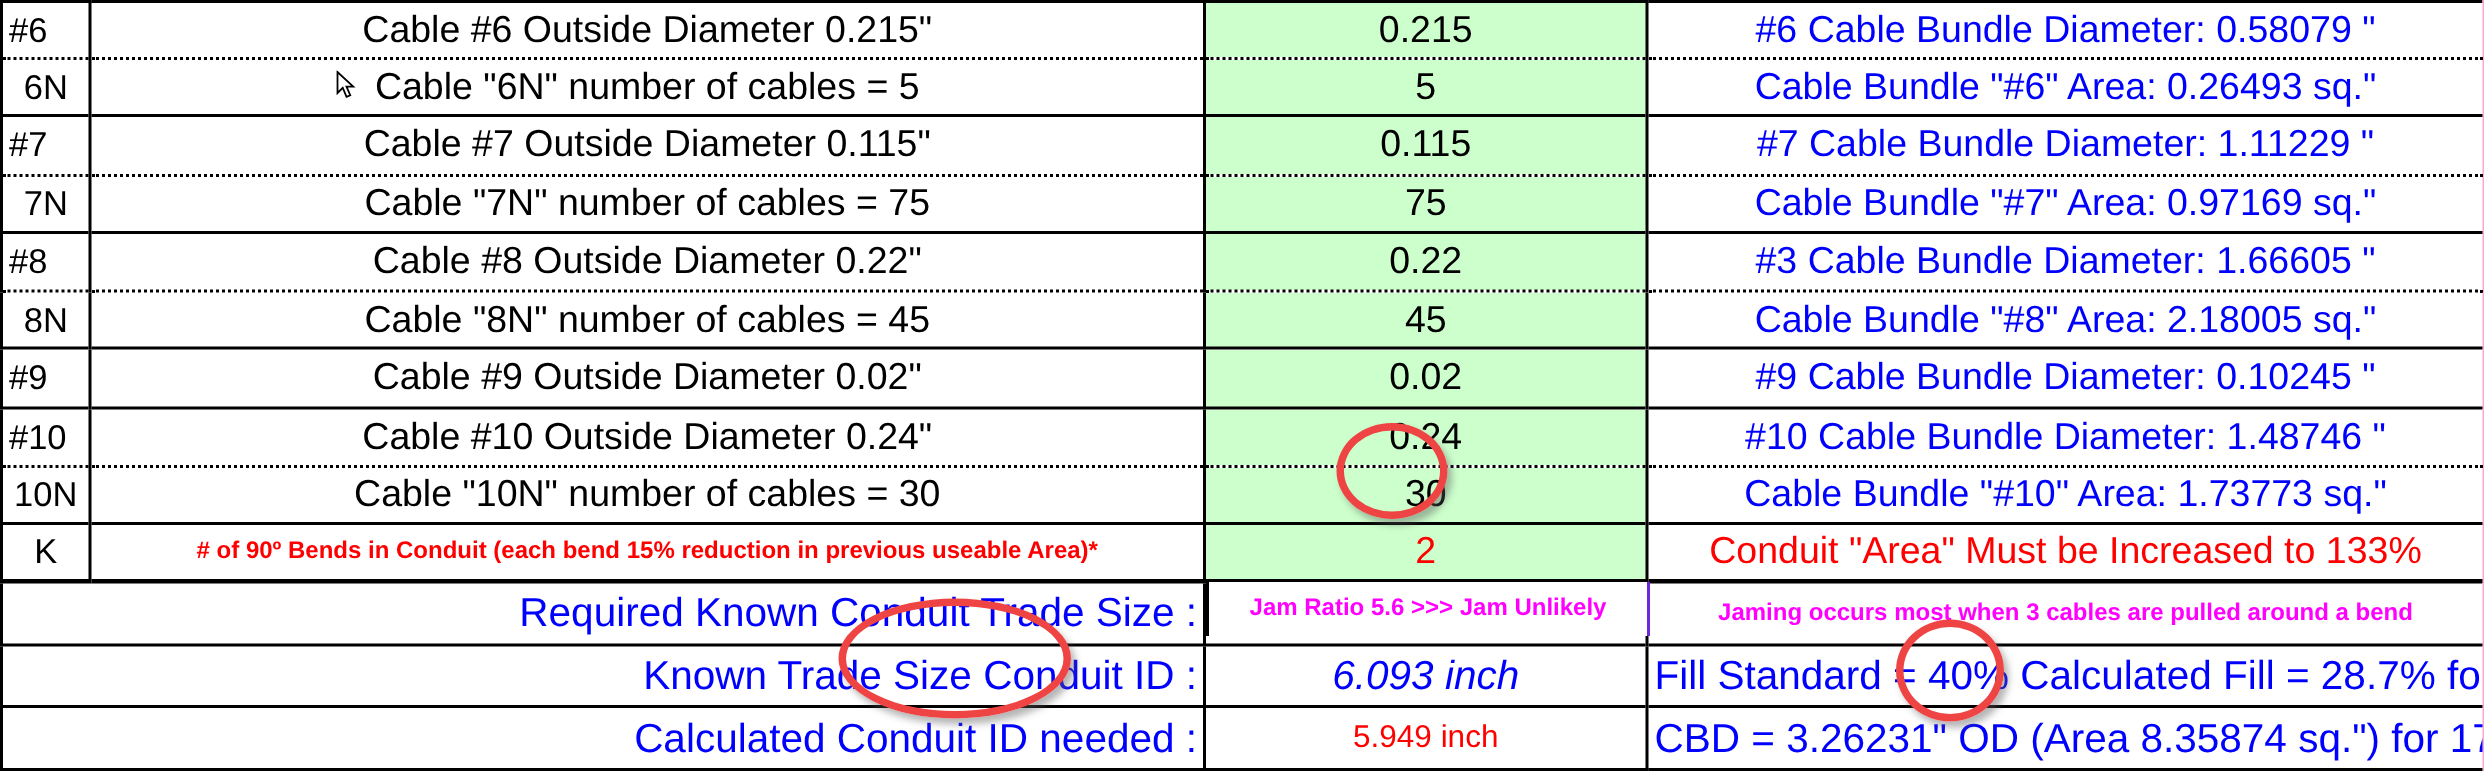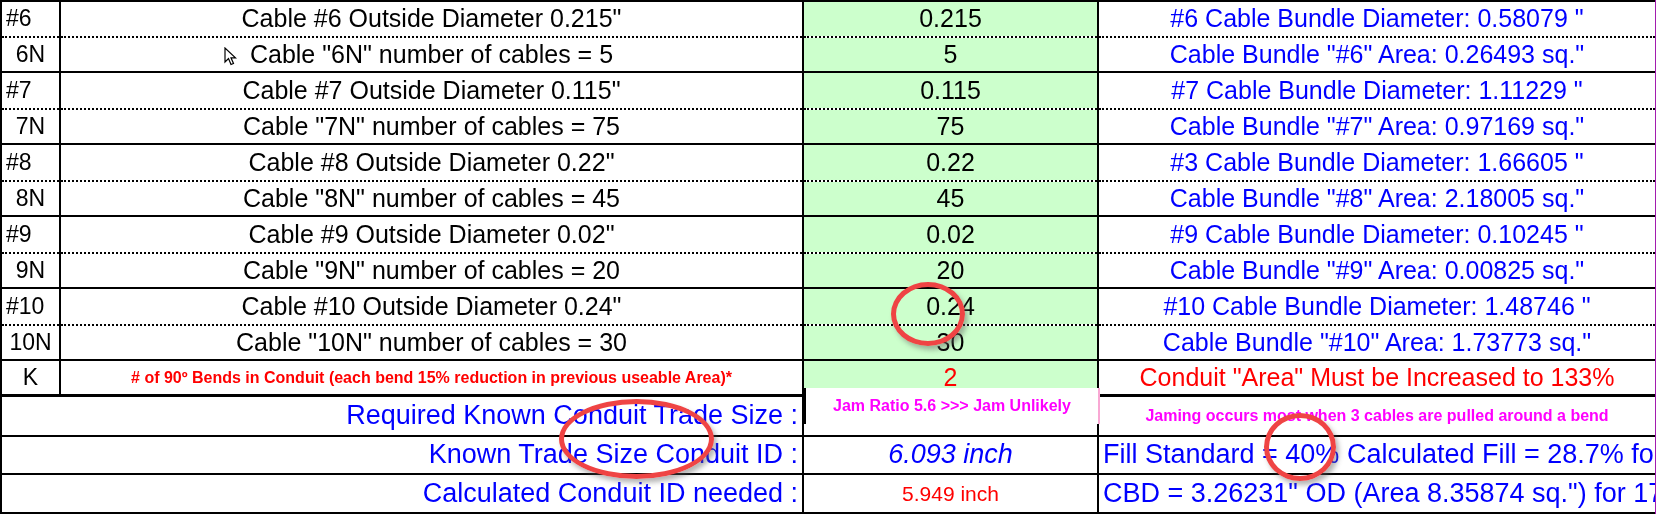--- a/index.html
+++ b/index.html
@@ -40,21 +40,21 @@
   .c-val   { width: 295px; }
   .c-out   { width: 559px; }
 
   
   .bt-solid { border-top: 2px solid #000000; }
   .bt-dot   { border-top: 2px dotted #000000; }
   .bb-solid { border-bottom: 2px solid #000000; }
   .bb-thick { border-bottom: 3px solid #000000; }
   .bl-solid { border-left: 2px solid #000000; }
   .br-solid { border-right: 2px solid #000000; }
-  .br-red   { border-right: 4px solid #a21caf; }
+  .br-red   { border-right: 4px solid #f9a8d4; }
 
   
   .fill-green { background: #ccffcc !important; }
 
   
   .t-key-hash {
     text-align: left;
     font-size: 23px;
     color: #000000;
     padding-left: 6px;
@@ -211,26 +211,20 @@
         <td class="t-out-blue bt-dot br-red">Cable Bundle "#8" Area: 2.18005 sq."</td>
       </tr>
 
       <tr style="height:35px;">
         <td class="t-key-hash bt-solid bl-solid br-solid">#9</td>
         <td class="t-desc bt-solid br-solid">Cable #9 Outside Diameter 0.02"</td>
         <td class="t-val bt-solid br-solid fill-green">0.02</td>
         <td class="t-out-blue bt-solid br-red">#9 Cable Bundle Diameter: 0.10245 "</td>
       </tr>
 
-      <tr style="height:34px;">
-        <td class="t-key-n bt-dot bl-solid br-solid">9N</td>
-        <td class="t-desc bt-dot br-solid">Cable "9N" number of cables = 20</td>
-        <td class="t-val bt-dot br-solid fill-green">20</td>
-        <td class="t-out-blue bt-dot br-red">Cable Bundle "#9" Area: 0.00825 sq."</td>
-      </tr>
 
       <tr style="height:35px;">
         <td class="t-key-hash bt-solid bl-solid br-solid">#10</td>
         <td class="t-desc bt-solid br-solid">Cable #10 Outside Diameter 0.24"</td>
         <td class="t-val bt-solid br-solid fill-green">0.24</td>
         <td class="t-out-blue bt-solid br-red">#10 Cable Bundle Diameter: 1.48746 "</td>
       </tr>
 
       <tr style="height:34px;">
         <td class="t-key-n bt-dot bl-solid br-solid">10N</td>
@@ -261,21 +255,21 @@
       <tr style="height:37px;">
         <td class="t-summary-label bl-solid bt-solid bb-solid" colspan="2">Calculated Conduit ID needed :</td>
         <td class="t-summary-value-red br-solid bl-solid bt-solid bb-solid">5.949 inch</td>
         <td class="t-summary-blue-wide br-red bt-solid bb-solid">CBD = 3.26231" OD (Area 8.35874 sq.") for 175 cable(s)</td>
       </tr>
     </tbody>
   </table>
 
   <div style="position:absolute; left:804px; top:388px; width:292px; height:36px;
               display:flex; align-items:center; justify-content:center;
-              background:#ffffff; border-right:2px solid #f9a8d4; border-left:2px solid #000;">
+              background:#ffffff; border-right:2px solid #6d28d9; border-left:2px solid #000;">
     <span class="t-magenta-small">Jam Ratio 5.6 &gt;&gt;&gt; Jam Unlikely</span>
   </div>
 
   <div id="annotations">
     <div class="ann-ellipse" style="left:891px; top:282px; width:74px; height:64px;"></div>
     <div class="ann-ellipse" style="left:559px; top:399px; width:155px; height:80px;"></div>
     <div class="ann-ellipse" style="left:1264px; top:413px; width:72px; height:68px;"></div>
   </div>
 
   <svg id="cursor" style="left:224px; top:47px;" viewBox="0 0 14 20">

